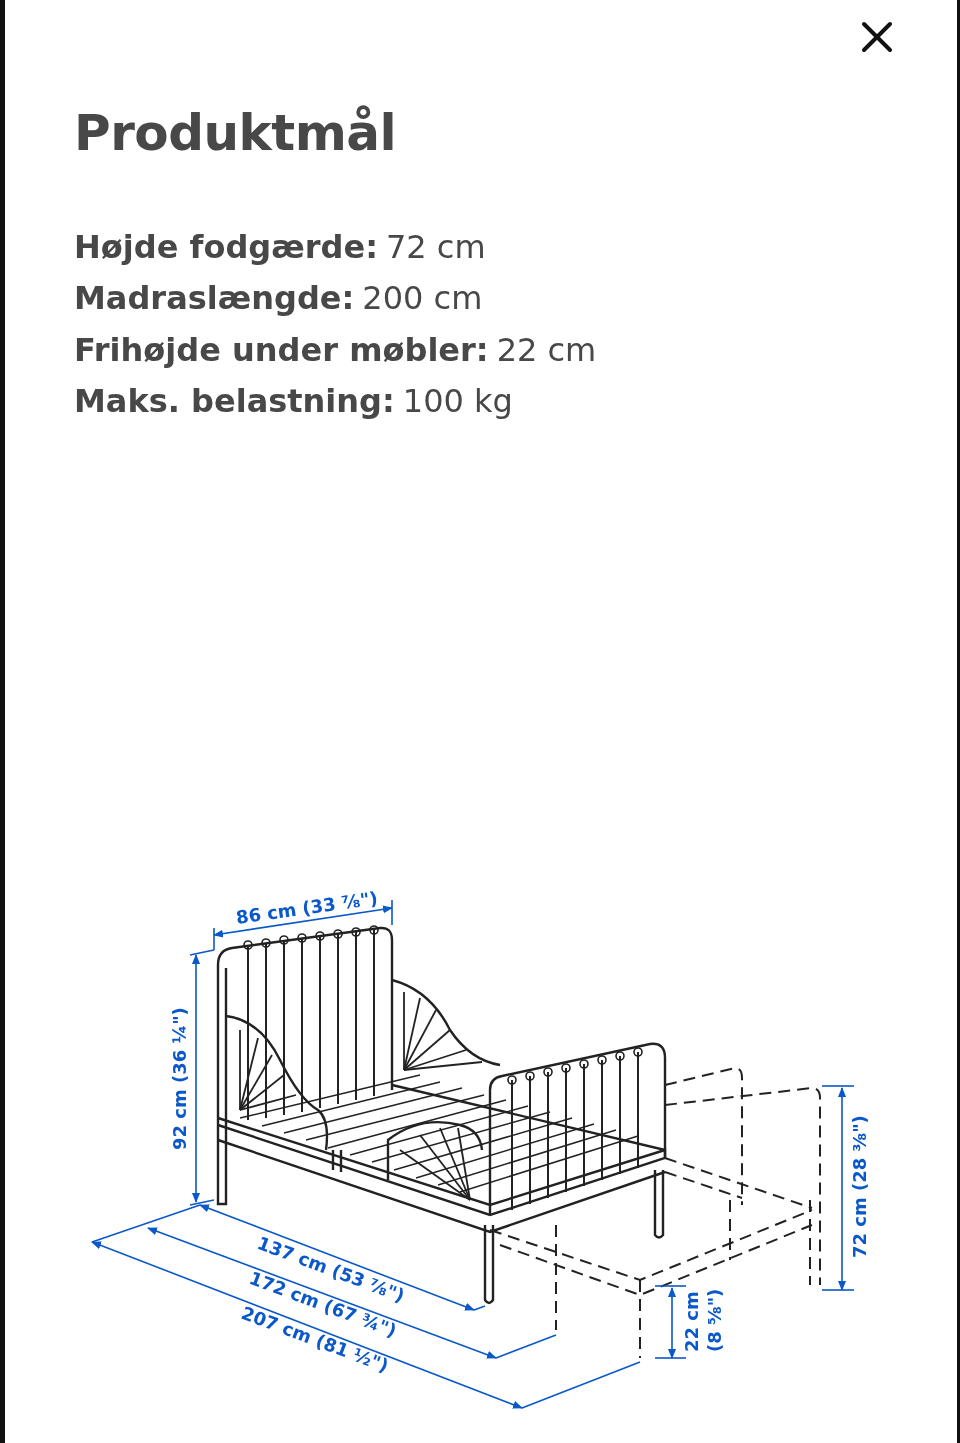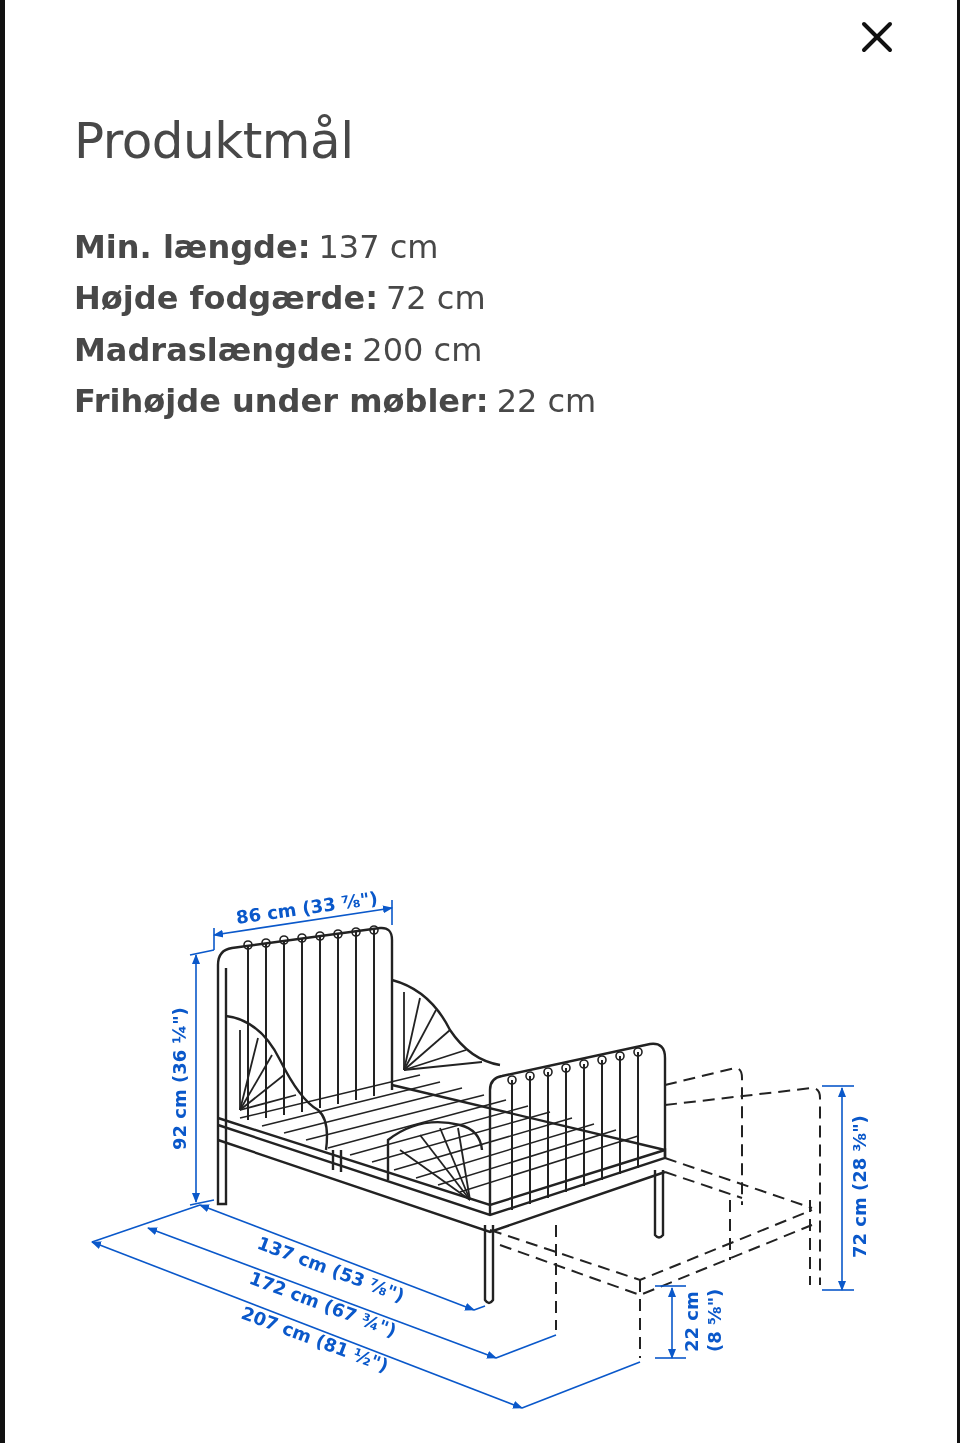--- a/index.html
+++ b/index.html
@@ -1,20 +1,20 @@
 <!DOCTYPE html>
 <html><head>
 <meta charset="utf-8">
 <style>
   html, body { margin:0; padding:0; }
   body { width:960px; height:1443px; background:#ffffff; position:relative; overflow:hidden; font-family:"DejaVu Sans", sans-serif; }
   .left-edge { position:absolute; left:0; top:0; width:5px; height:1443px; background:#111; }
   .right-edge { position:absolute; right:0; top:0; width:3px; height:1443px; background:#111; }
   .close-btn { position:absolute; left:856px; top:16px; width:42px; height:42px; cursor:pointer; display:flex; align-items:center; justify-content:center; }
-  .title { position:absolute; left:74px; top:112px; margin:0; font-size:50px; font-weight:normal; color:#484848; letter-spacing:-0.5px; }
+  .title { position:absolute; left:74px; top:104px; margin:0; font-size:50px; font-weight:bold; color:#484848; letter-spacing:-0.5px; }
   .specs { position:absolute; left:74px; top:222px; margin:0; padding:0; list-style:none; }
   .specs li { font-size:32px; line-height:51.3px; color:#484848; white-space:nowrap; }
   .specs .lbl { font-weight:bold; }
   .specs .val { font-weight:normal; margin-left:8px; }
   .diagram { position:absolute; left:80px; top:870px; width:820px; height:560px; }
   .dim { font-family:"DejaVu Sans", sans-serif; font-weight:bold; fill:#0a58ca; font-size:18px; }
 </style>
 </head>
 <body>
 
@@ -24,24 +24,24 @@
 <div class="close-btn">
   <svg width="34" height="34" viewBox="0 0 34 34">
     <line x1="4" y1="4" x2="30" y2="30" stroke="#111" stroke-width="4" stroke-linecap="round"></line>
     <line x1="30" y1="4" x2="4" y2="30" stroke="#111" stroke-width="4" stroke-linecap="round"></line>
   </svg>
 </div>
 
 <h1 class="title">Produktmål</h1>
 
 <ul class="specs">
-  <li><span class="lbl">Min. længde:</span><span class="val">137 cm</span></li>
   <li><span class="lbl">Højde fodgærde:</span><span class="val">72 cm</span></li>
   <li><span class="lbl">Madraslængde:</span><span class="val">200 cm</span></li>
   <li><span class="lbl">Frihøjde under møbler:</span><span class="val">22 cm</span></li>
+  <li><span class="lbl">Maks. belastning:</span><span class="val">100 kg</span></li>
 </ul>
 
 <svg class="diagram" viewBox="80 870 820 560" width="820" height="560">
   <defs>
     <marker id="arr" markerWidth="10" markerHeight="10" refX="9" refY="5" orient="auto" markerUnits="userSpaceOnUse">
       <path d="M0,1 L10,5 L0,9 z" fill="#0a58ca"></path>
     </marker>
     <marker id="arrs" markerWidth="10" markerHeight="10" refX="1" refY="5" orient="auto" markerUnits="userSpaceOnUse">
       <path d="M10,1 L0,5 L10,9 z" fill="#0a58ca"></path>
     </marker>

